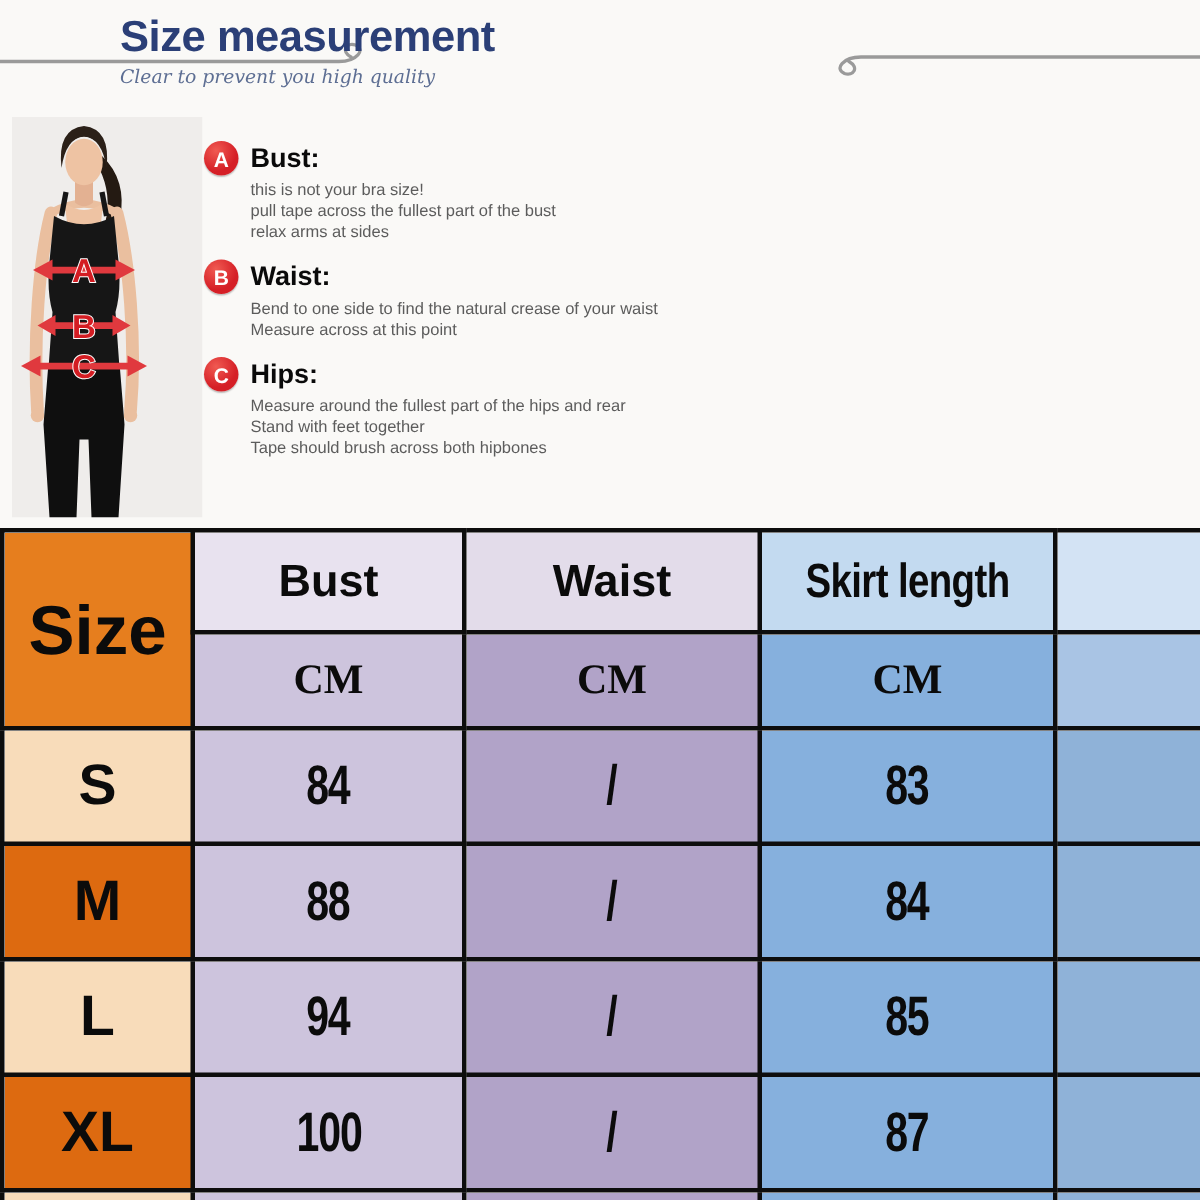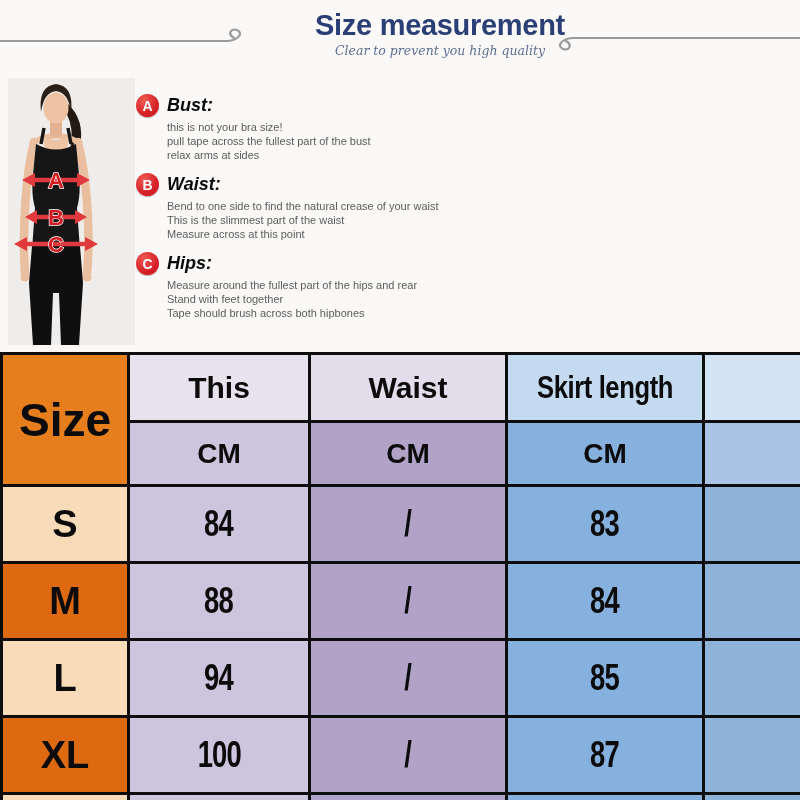--- a/index.html
+++ b/index.html
@@ -3,43 +3,43 @@
 <meta charset="utf-8">
 <style>
   html,body{margin:0;padding:0;background:#e9e9e9;}
   .stage{
     position:relative;width:800px;height:800px;margin:0 auto;overflow:hidden;
     background:var(--c-page-bg,#faf9f7);
     font-family:"Liberation Sans","DejaVu Sans",sans-serif;
   }
   
   .deco-lines{position:absolute;top:0;left:0;width:800px;height:64px;}
-  .title-block{position:absolute;top:9px;left:0;width:100%;text-align:center;padding-left:80px;box-sizing:border-box;}
+  .title-block{position:absolute;top:9px;left:0;width:100%;text-align:left;padding-left:80px;box-sizing:border-box;}
   .title{margin:0;font-size:29px;font-weight:700;letter-spacing:-0.3px;color:var(--c-title-navy,#2b3f77);}
   .subtitle{margin:1px 0 0 0;font-family:"DejaVu Serif","Liberation Serif",serif;font-style:italic;
     font-size:12.5px;color:var(--c-subtitle,#5d6e93);}
   
   .model-photo{position:absolute;top:78px;left:8px;width:127px;height:267px;}
   
   .instructions{position:absolute;top:94px;left:136px;width:360px;}
   .inst{margin-bottom:11px;}
   .inst-head{display:flex;align-items:center;gap:8px;margin-bottom:3px;}
   .badge{width:23px;height:23px;border-radius:50%;flex:0 0 auto;
     background:radial-gradient(circle at 35% 28%, #f05a52 0%, var(--c-accent-red,#d51f26) 62%);
     color:#fff;font-size:14px;font-weight:700;display:flex;align-items:center;justify-content:center;
     box-shadow:0 1px 1px rgba(0,0,0,.25);}
-  .inst-title{margin:0;font-size:18px;font-weight:700;color:#0a0a0a;font-style:italic;}
+  .inst-title{margin:0;font-size:18px;font-weight:700;color:#0a0a0a;}
   .inst-lines{margin-left:31px;font-size:11px;line-height:14px;color:var(--c-body-text,#5c5c5c);}
   
   .size-table{position:absolute;top:352px;left:0;border-collapse:collapse;table-layout:fixed;width:814px;}
   .size-table td{border:3px solid var(--c-border-black,#0d0d0d);text-align:center;vertical-align:middle;
     padding:0;color:#0b0b0b;overflow:hidden;}
   .w-size{width:127px}.w-bust{width:181px}.w-waist{width:197px}.w-skirt{width:197px}.w-extra{width:112px}
   .r-label td{height:65px;}
-  .r-unit td{height:61px;}
+  .r-unit td{height:61px;font-family:Liberation Serif, serif;}
   .r-data td{height:74px;}
   .r-partial td{height:12px;}
   .corner{background:var(--c-size-header,#e67e1e);}
   .corner span{font-size:46px;font-weight:700;}
   .lab span{font-size:30px;font-weight:700;}
   .unit span{font-size:28px;font-weight:700;}
   .szl{font-size:38px;font-weight:700;}
   .num span{font-size:37px;font-weight:700;}
   .cond{display:inline-block;transform:scaleX(0.74);transform-origin:center;letter-spacing:-1px;white-space:nowrap;}
   .cond-lab{display:inline-block;transform:scaleX(0.8);transform-origin:center;letter-spacing:-0.5px;font-size:32px !important;white-space:nowrap;}
@@ -132,21 +132,20 @@
 
     <section class="inst">
       <div class="inst-head">
         <span class="badge">
             <span>B</span>
           </span>
         <h2 class="inst-title">Waist:</h2>
       </div>
       <div class="inst-lines">
         <div>Bend  to one side to find the natural crease of your waist</div>
-        <div>This is the slimmest part of the waist</div>
         <div>Measure across at this point</div>
       </div>
     </section>
 
     <section class="inst">
       <div class="inst-head">
         <span class="badge">
             <span>C</span>
           </span>
         <h2 class="inst-title">Hips:</h2>
@@ -164,21 +163,21 @@
     <colgroup>
         <col class="w-size">
         <col class="w-bust">
         <col class="w-waist">
         <col class="w-skirt">
         <col class="w-extra">
       </colgroup>
     <tbody>
       <tr class="r-label">
         <td class="corner" rowspan="2"><span>Size</span></td>
-        <td class="lab bg-bust-light"><span>This</span></td>
+        <td class="lab bg-bust-light"><span>Bust</span></td>
         <td class="lab bg-waist-light"><span>Waist</span></td>
         <td class="lab bg-skirt-light"><span class="cond-lab">Skirt length</span></td>
         <td class="bg-extra-light"></td>
       </tr>
       <tr class="r-unit">
         <td class="unit bg-bust-mid"><span>CM</span></td>
         <td class="unit bg-waist-mid"><span>CM</span></td>
         <td class="unit bg-skirt-mid"><span>CM</span></td>
         <td class="bg-extra-unit"></td>
       </tr>

